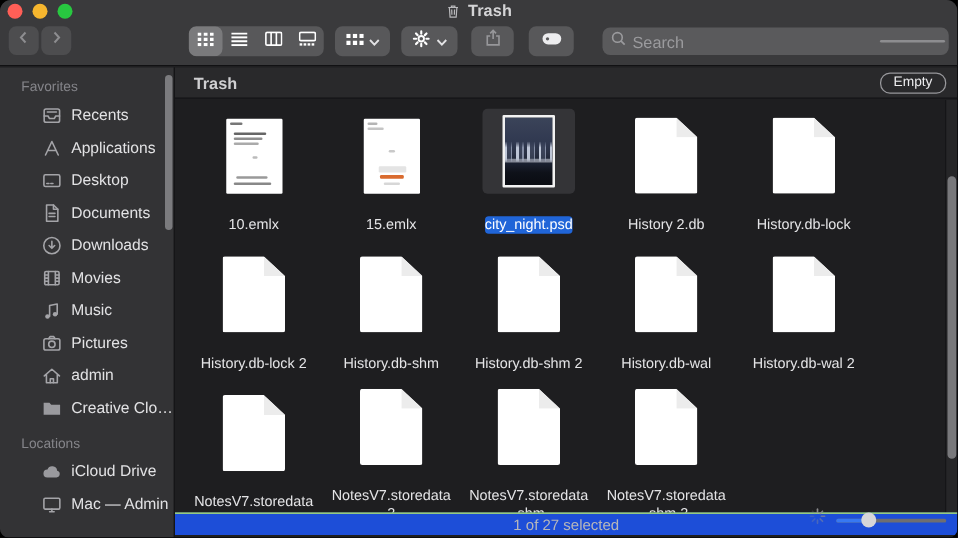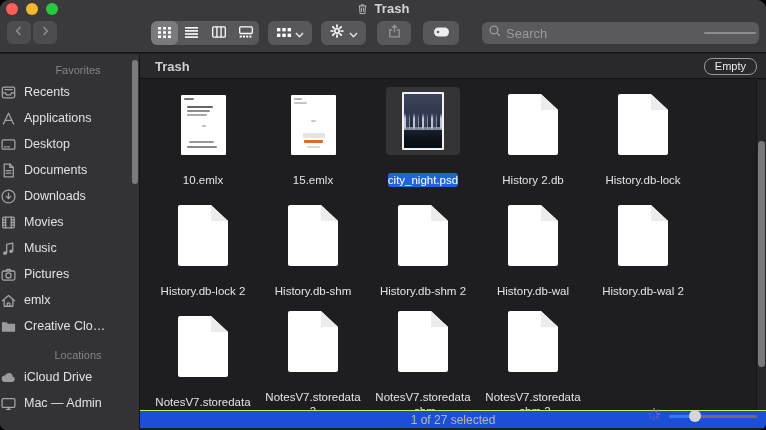--- a/index.html
+++ b/index.html
@@ -25,22 +25,22 @@
   .tbtn.gear{left:321px;width:45px;}
   .tbtn.share{left:377px;width:34px;}
   .tbtn.tag{left:423px;width:36px;}
   .searchbox{position:absolute;left:482px;top:22px;width:277px;height:22px;background:#5a5a5c;border-radius:6px;display:flex;align-items:center;padding:0 6px;gap:4px;}
   .searchbox .ph{font-size:13px;color:#9b9b9e;}
   .search-line{position:absolute;right:3px;top:10px;width:52px;height:2px;background:#8d8d90;border-radius:1px;}
 
   
   .sidebar{position:absolute;left:0;top:54px;width:139px;height:376px;background:#333335;}
   .side-section{padding-top:6px;}
-  .side-header{font-size:11px;color:#85858a;padding:4px 0 3px 17px;text-align:center;}
-  .side-item{display:flex;align-items:center;gap:7px;height:26px;cursor:default;}
+  .side-header{font-size:11px;color:#85858a;padding:4px 0 3px 17px;}
+  .side-item{display:flex;align-items:center;gap:7px;height:26px;padding-left:21px;cursor:default;margin-left:12px;}
   .side-icon{width:17px;height:17px;flex:0 0 17px;display:flex;align-items:center;justify-content:center;}
   .side-label{font-size:12.5px;color:#e2e2e4;white-space:nowrap;}
   .side-scroll{position:absolute;right:1px;top:6px;width:6px;height:124px;background:#7b7b7e;border-radius:3px;}
   .vdivider{position:absolute;left:139px;top:54px;width:1px;height:376px;background:#151517;}
 
   
   .main{position:absolute;left:140px;top:54px;width:626px;height:376px;}
   .path-header{position:absolute;left:0;top:0;width:100%;height:25px;background:#29292b;border-bottom:1px solid #121214;display:flex;align-items:center;}
   .path-title{font-size:13px;font-weight:bold;color:#cfcfd1;margin-left:15px;}
   .empty-btn{position:absolute;right:9px;top:4px;font-size:11px;color:#ededef;border:1px solid #98989c;border-radius:8px;padding:1px 10px 2px;background:transparent;}
@@ -334,21 +334,21 @@
 
   <div class="side-item">
     <span class="side-icon">
                 <svg width="17" height="17" viewBox="0 0 16 16">
                   <g stroke="#a4a4a8" stroke-width="1.2" fill="none" stroke-linecap="round" stroke-linejoin="round">
                     <path d="M2.3 8.2 8 3.2l5.7 5M3.9 7.2v6.2h8.2V7.2"></path>
                     <path d="M6.8 13.4v-3h2.4v3"></path>
                   </g>
                 </svg>
               </span>
-    <span class="side-label">emlx</span>
+    <span class="side-label">admin</span>
   </div>
 
   <div class="side-item">
     <span class="side-icon">
                 <svg width="17" height="17" viewBox="0 0 16 16">
                   <path d="M1.8 4h4.4l1.3 1.5h6.7V13H1.8z" fill="#9a9a9e"></path>
                 </svg>
               </span>
     <span class="side-label">Creative Clo…</span>
   </div>

